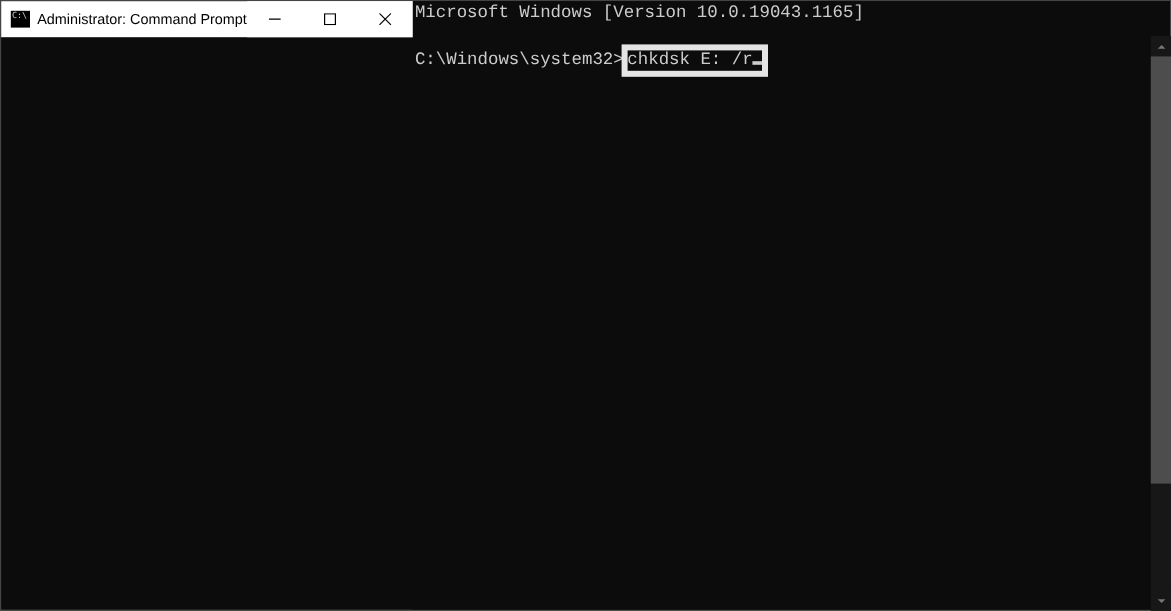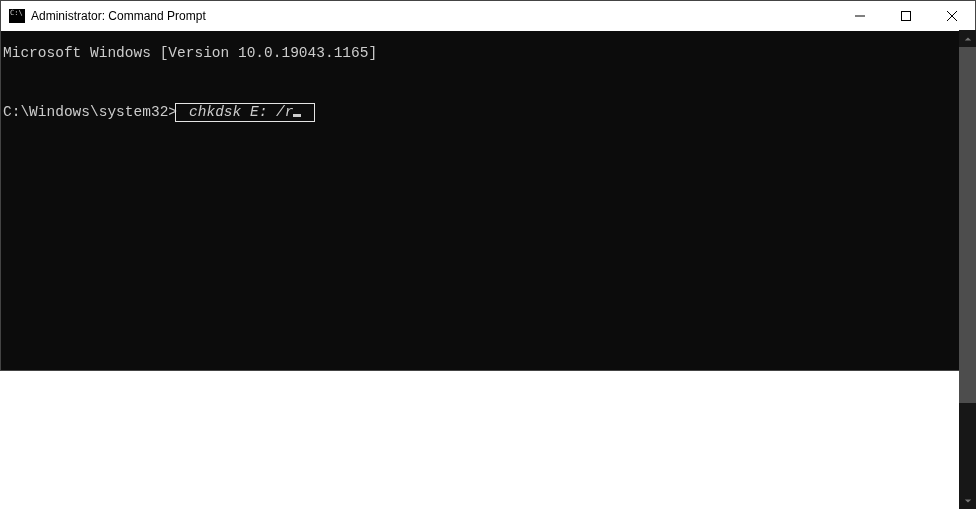--- a/index.html
+++ b/index.html
@@ -10,24 +10,23 @@
     body {
       width: 976px;
       height: 509px;
       background: #fff;
       font-family: "Segoe UI", Tahoma, sans-serif;
       overflow: hidden;
       position: relative;
     }
     .window {
       width: 976px;
-      height: 371px;
+      height: 509px;
       border: 1px solid #444;
       display: flex;
-      flex-direction: column;
       background: #0c0c0c;
     }
     .titlebar {
       height: 30px;
       background: #fff;
       display: flex;
       align-items: center;
       padding-left: 8px;
       color: #000;
       font-size: 12px;
@@ -85,29 +84,27 @@
       color: #ccc;
       font-family: Consolas, "Courier New", monospace;
       font-size: 14.5px;
       line-height: 17px;
       padding: 2px 2px;
       position: relative;
       white-space: pre;
     }
     .term-line {
       display: block;
-      margin-top: 12px;
     }
     .highlight-box {
-      border: 1px solid #e5e5e5;
-      padding: 0 13px;
+      border: 5px solid #e5e5e5;
+      padding: 0 0;
       display: inline-block;
       line-height: 17px;
       margin-left: -2px;
-      font-style: italic;
     }
     .cursor {
       display: inline-block;
       width: 8px;
       height: 3px;
       background: #ccc;
       vertical-align: -1px;
       margin-left: 0px;
     }
     .scrollbar {

